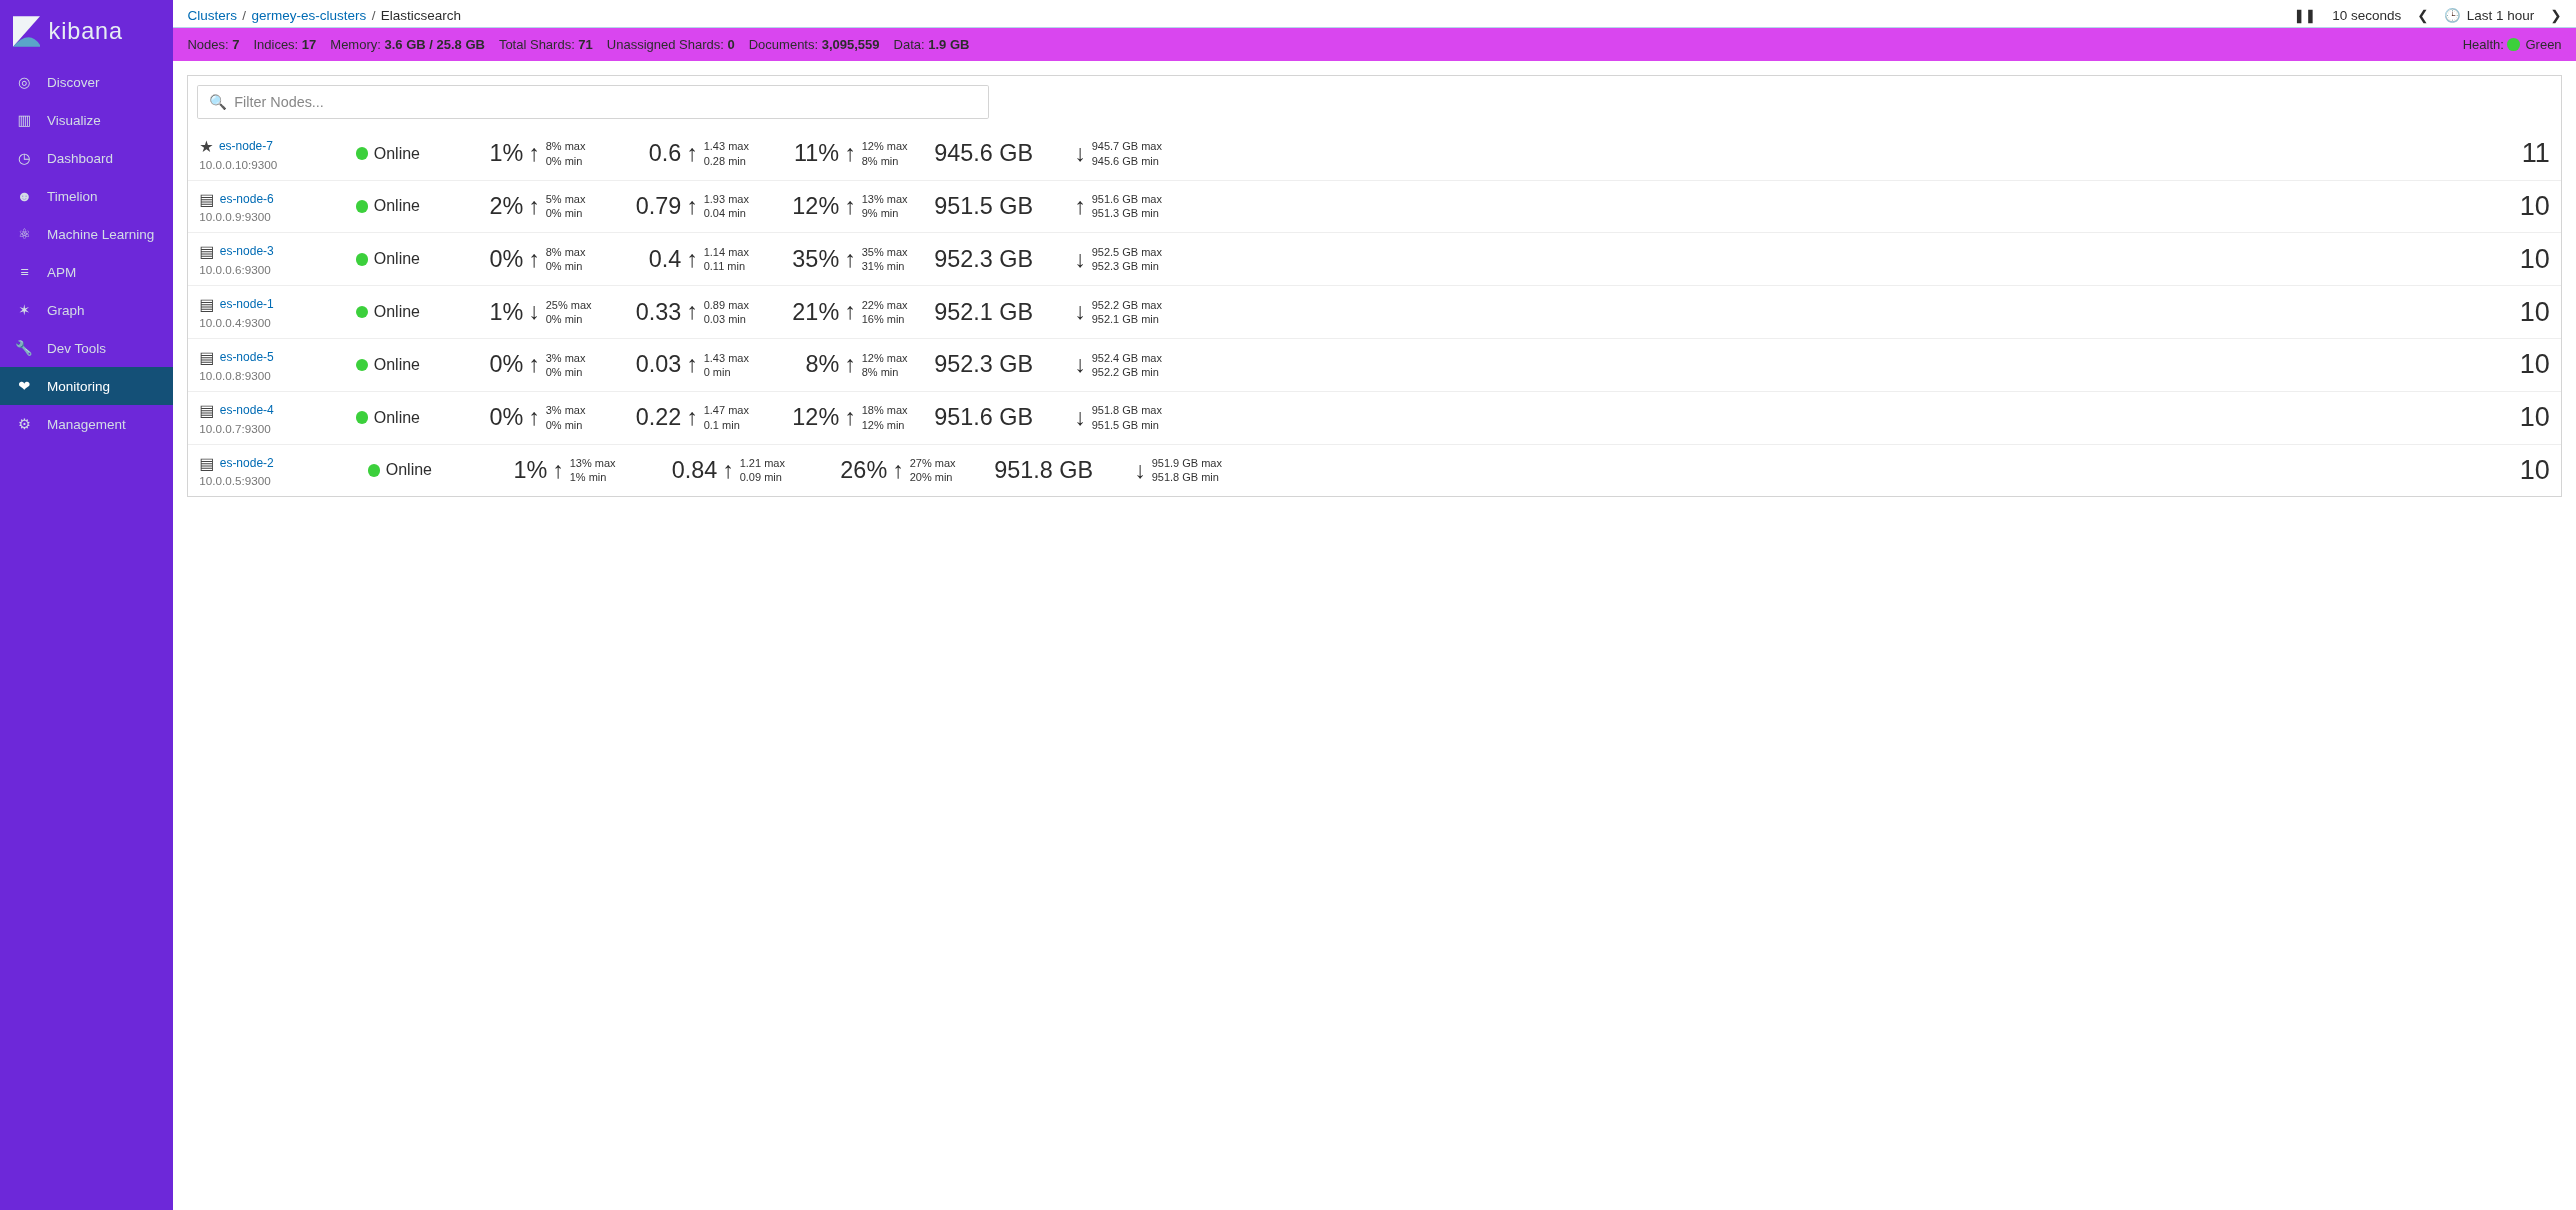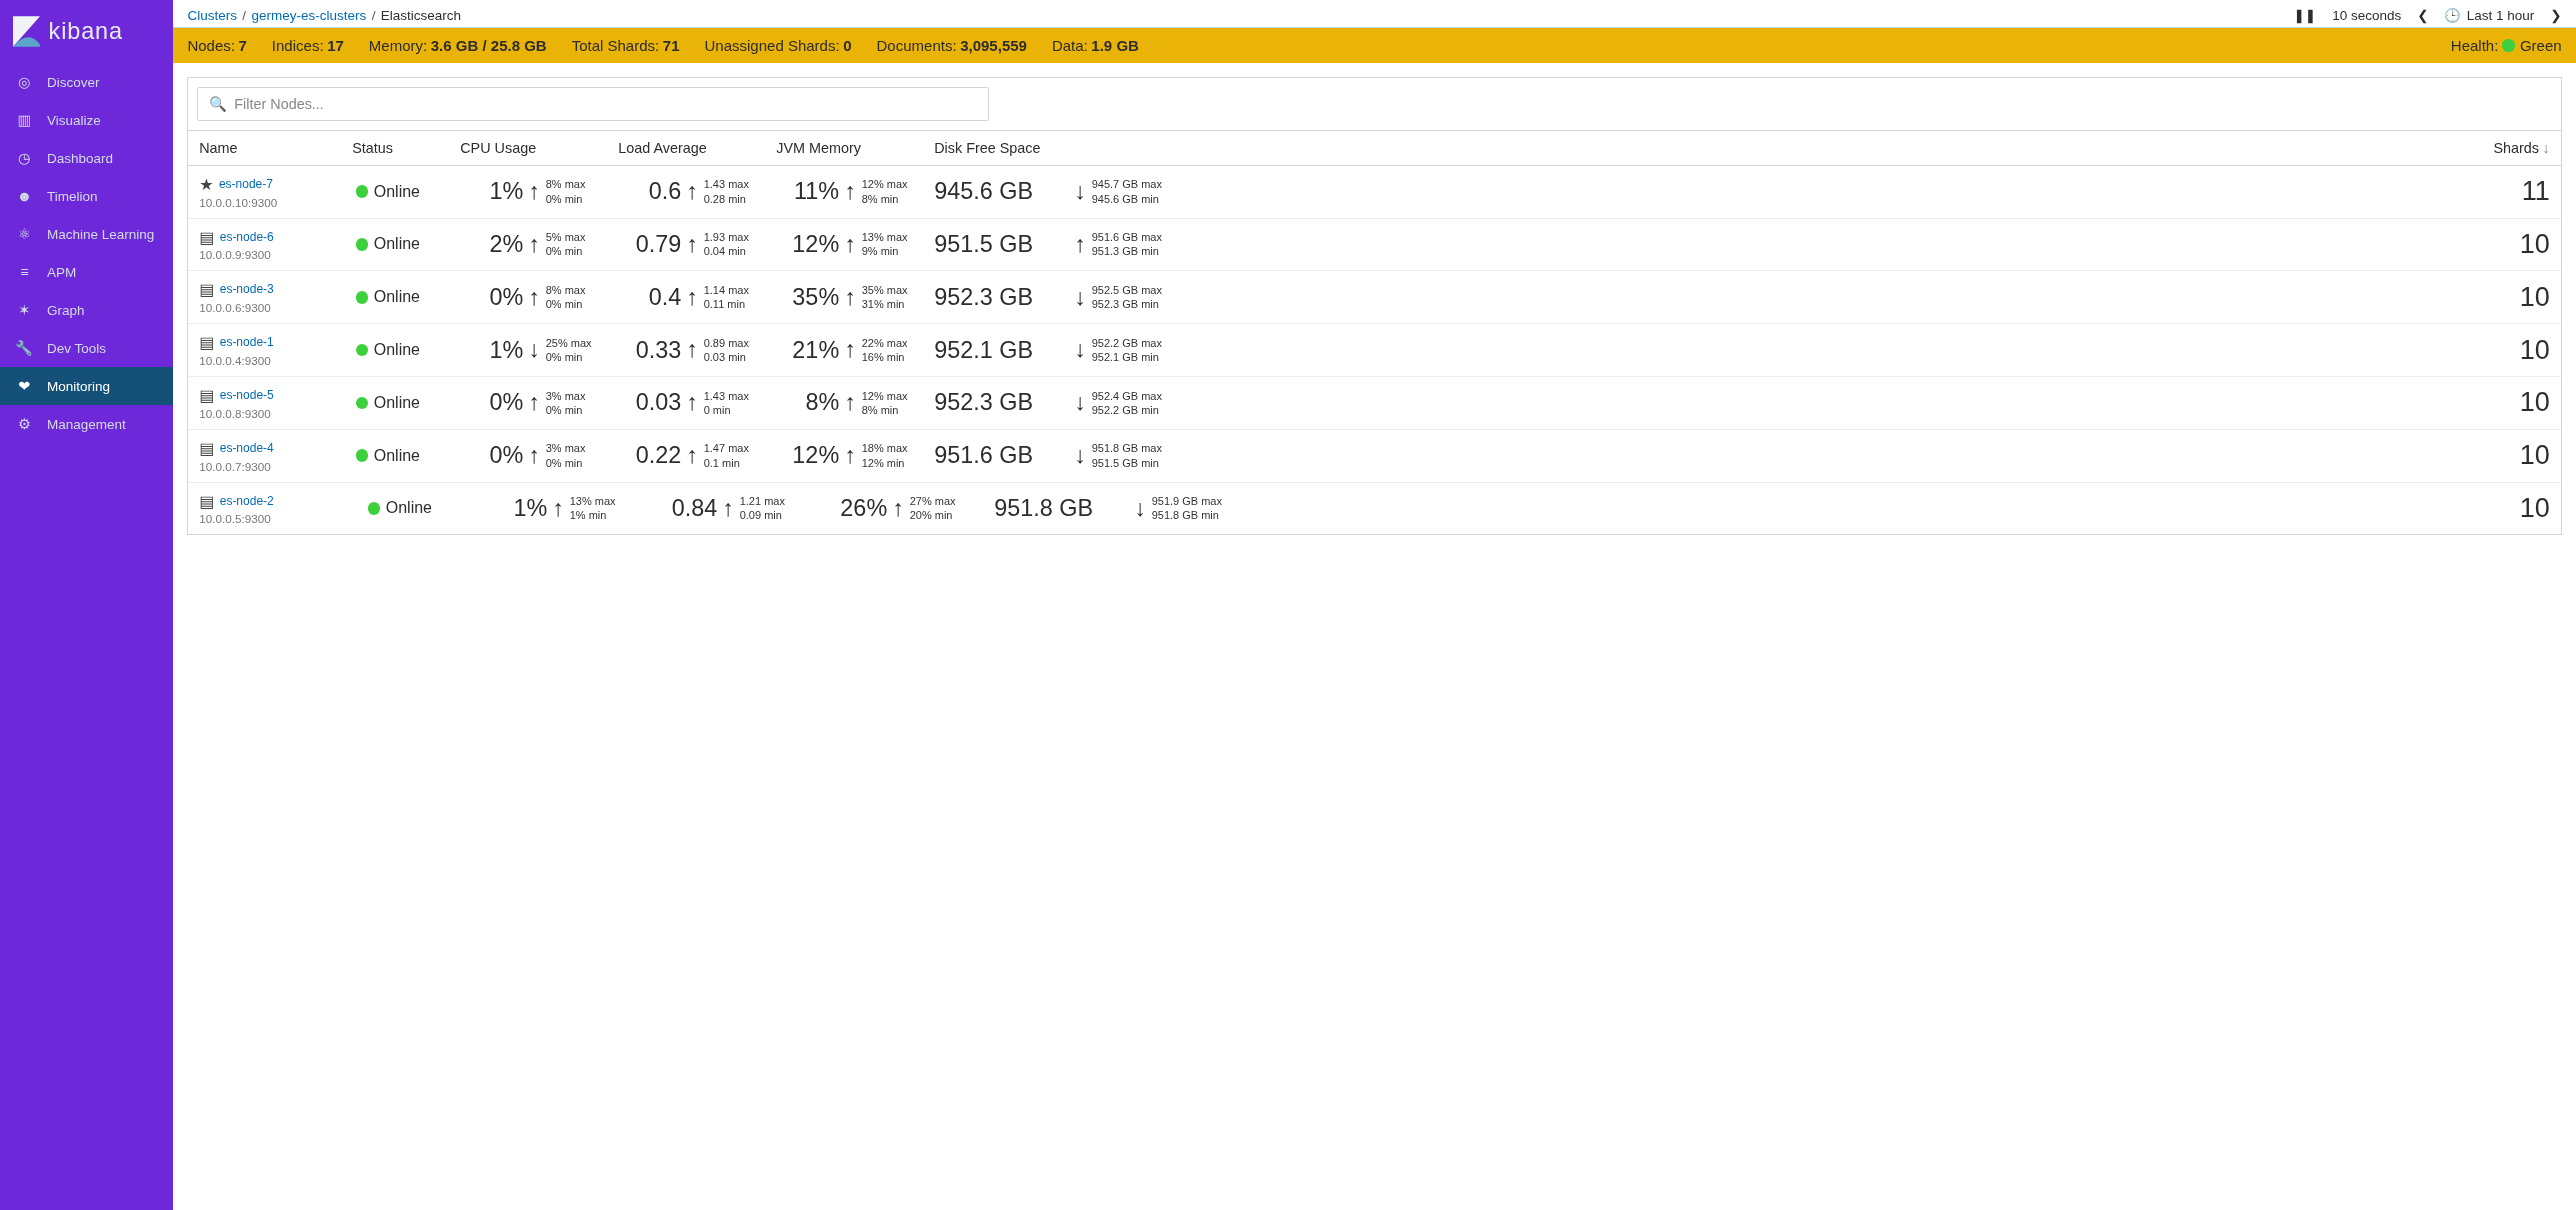--- a/index.html
+++ b/index.html
@@ -17,21 +17,21 @@
 .main { flex:1; display:flex; flex-direction:column; }
 .topbar { display:flex; align-items:center; height:27px; padding:3.6px 14.4px 0 14.4px; font-size:13.5px; color:#006bb4; }
 .topbar .crumb { cursor:pointer; }
 .topbar .sep { color:#5a5a5a; margin:0 5.4px; }
 .topbar .crumb.current { color:#2d2d2d; cursor:default; }
 .topbar .right { margin-left:auto; display:flex; align-items:center; color:#2d2d2d; gap:16px; }
 .topbar .right .ctrl { cursor:pointer; display:inline-flex; align-items:center; }
 .tabs { display:flex; gap:20px; padding:9px 14.4px 0 14.4px; }
 .tabs .tab { font-size:18px; padding-bottom:9px; cursor:pointer; color:#2d2d2d; }
 .tabs .tab.active { color:#006bb4; border-bottom:1.8px solid #006bb4; }
-.statsbar { background:#eab308; border-top:1.8px solid #b5d7e8; padding:9px 14.4px; display:flex; align-items:center; gap:25px; font-size:15px; color:#2d2d2d; }
+.statsbar { background:#d946ef; border-top:1.8px solid #b5d7e8; padding:9px 14.4px; display:flex; align-items:center; gap:14px; font-size:13px; color:#2d2d2d; }
 .statsbar .k { }
 .statsbar .v { font-weight:700; margin-left:3.6px; }
 .statsbar .health { margin-left:auto; display:flex; align-items:center; }
 .statsbar .dot, .dot { width:12.6px; height:12.6px; border-radius:50%; background:#3cd03c; display:inline-block; margin:0 5.4px 0 3.6px; }
 .content { padding:14.4px; }
 .panel { border:0.9px solid #d4d4d4; }
 .filter { padding:9px; }
 .filter .box { border:0.9px solid #d4d4d4; border-radius:1.8px; display:flex; align-items:center; padding:7.2px 10.8px; width:792px; color:#888; }
 .filter .box .si { margin-right:7.2px; }
 .thead { display:flex; border-top:0.9px solid #d4d4d4; border-bottom:0.9px solid #d4d4d4; font-size:14.4px; color:#2d2d2d; }
@@ -147,31 +147,20 @@
     </div>
 
     <div class="content">
       <div class="panel">
         <div class="filter">
           <div class="box">
             <span class="si">🔍</span>
             <input class="filter-input" type="text" placeholder="Filter Nodes..." style="">
           </div>
         </div>
-        <div class="thead">
-          <div class="col-name">Name</div>
-          <div class="col-status">Status</div>
-          <div class="col-metric">CPU Usage</div>
-          <div class="col-metric">Load Average</div>
-          <div class="col-metric">JVM Memory</div>
-          <div class="col-disk">Disk Free Space</div>
-          <div class="col-shards">
-            <span>Shards</span><span class="sort-ind">↓</span>
-          </div>
-        </div>
         <div id="rows">
             <div class="row">
     <div class="col-name">
       <div><span class="node-icn">★</span><span class="node-name">es-node-7</span></div>
       <div class="node-addr">10.0.0.10:9300</div>
     </div>
     <div class="col-status">
                 <div class="status">
                   <span class="dot"></span>
                   <span>Online</span>

